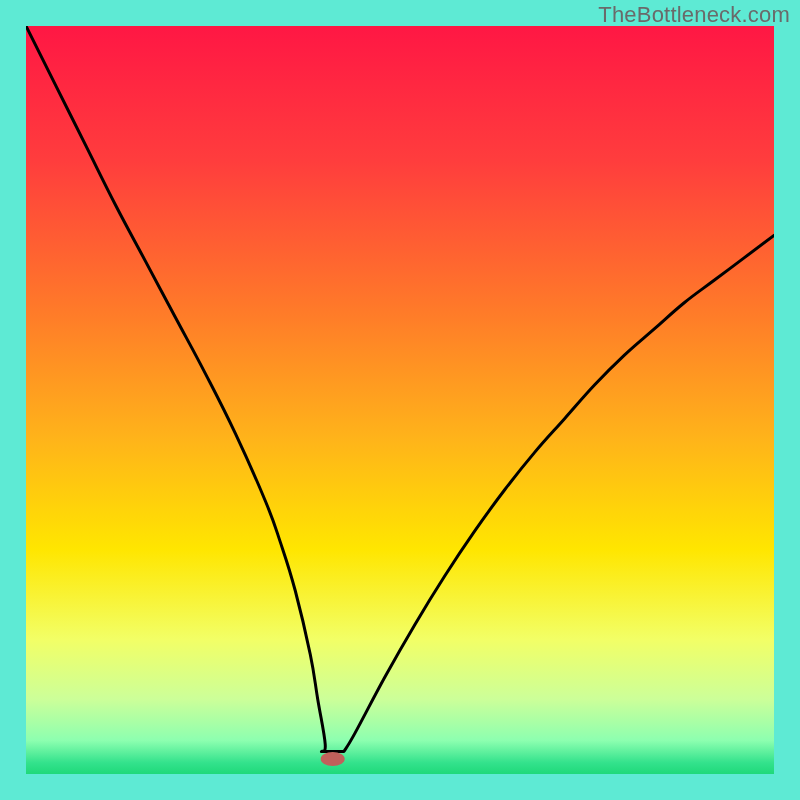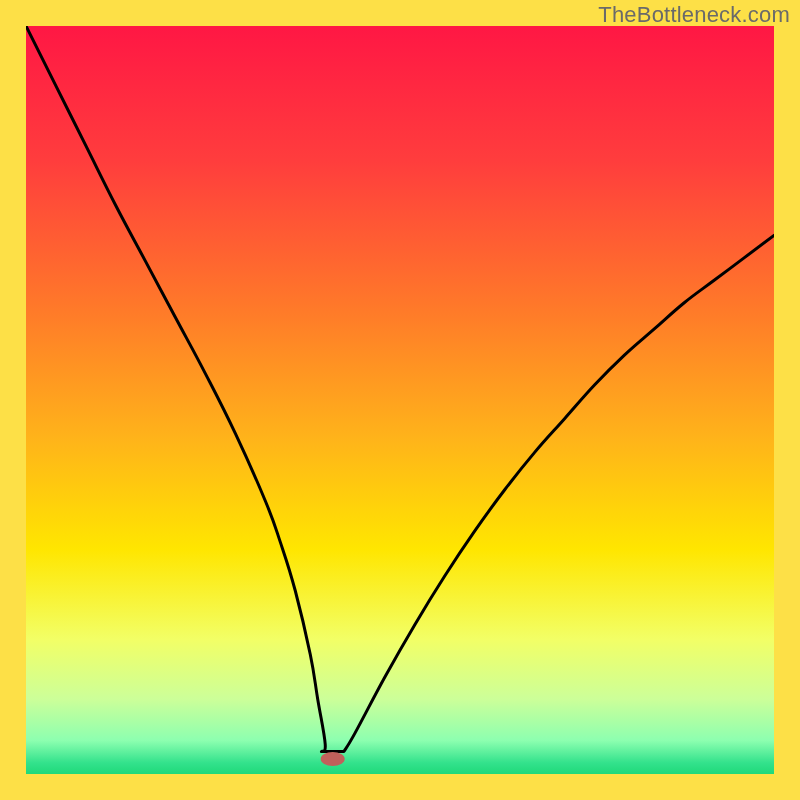--- a/index.html
+++ b/index.html
@@ -10,21 +10,21 @@
     overflow: hidden;
     background: #000;
     font-family: Arial, Helvetica, sans-serif;
   }
   .frame {
     position: absolute;
     left: 0;
     top: 0;
     width: 800px;
     height: 800px;
-    background: #fde047;
+    background: #5eead4;
   }
   .plot {
     position: absolute;
     left: 26px;
     top: 26px;
     width: 748px;
     height: 748px;
     overflow: hidden;
   }
   .watermark {

